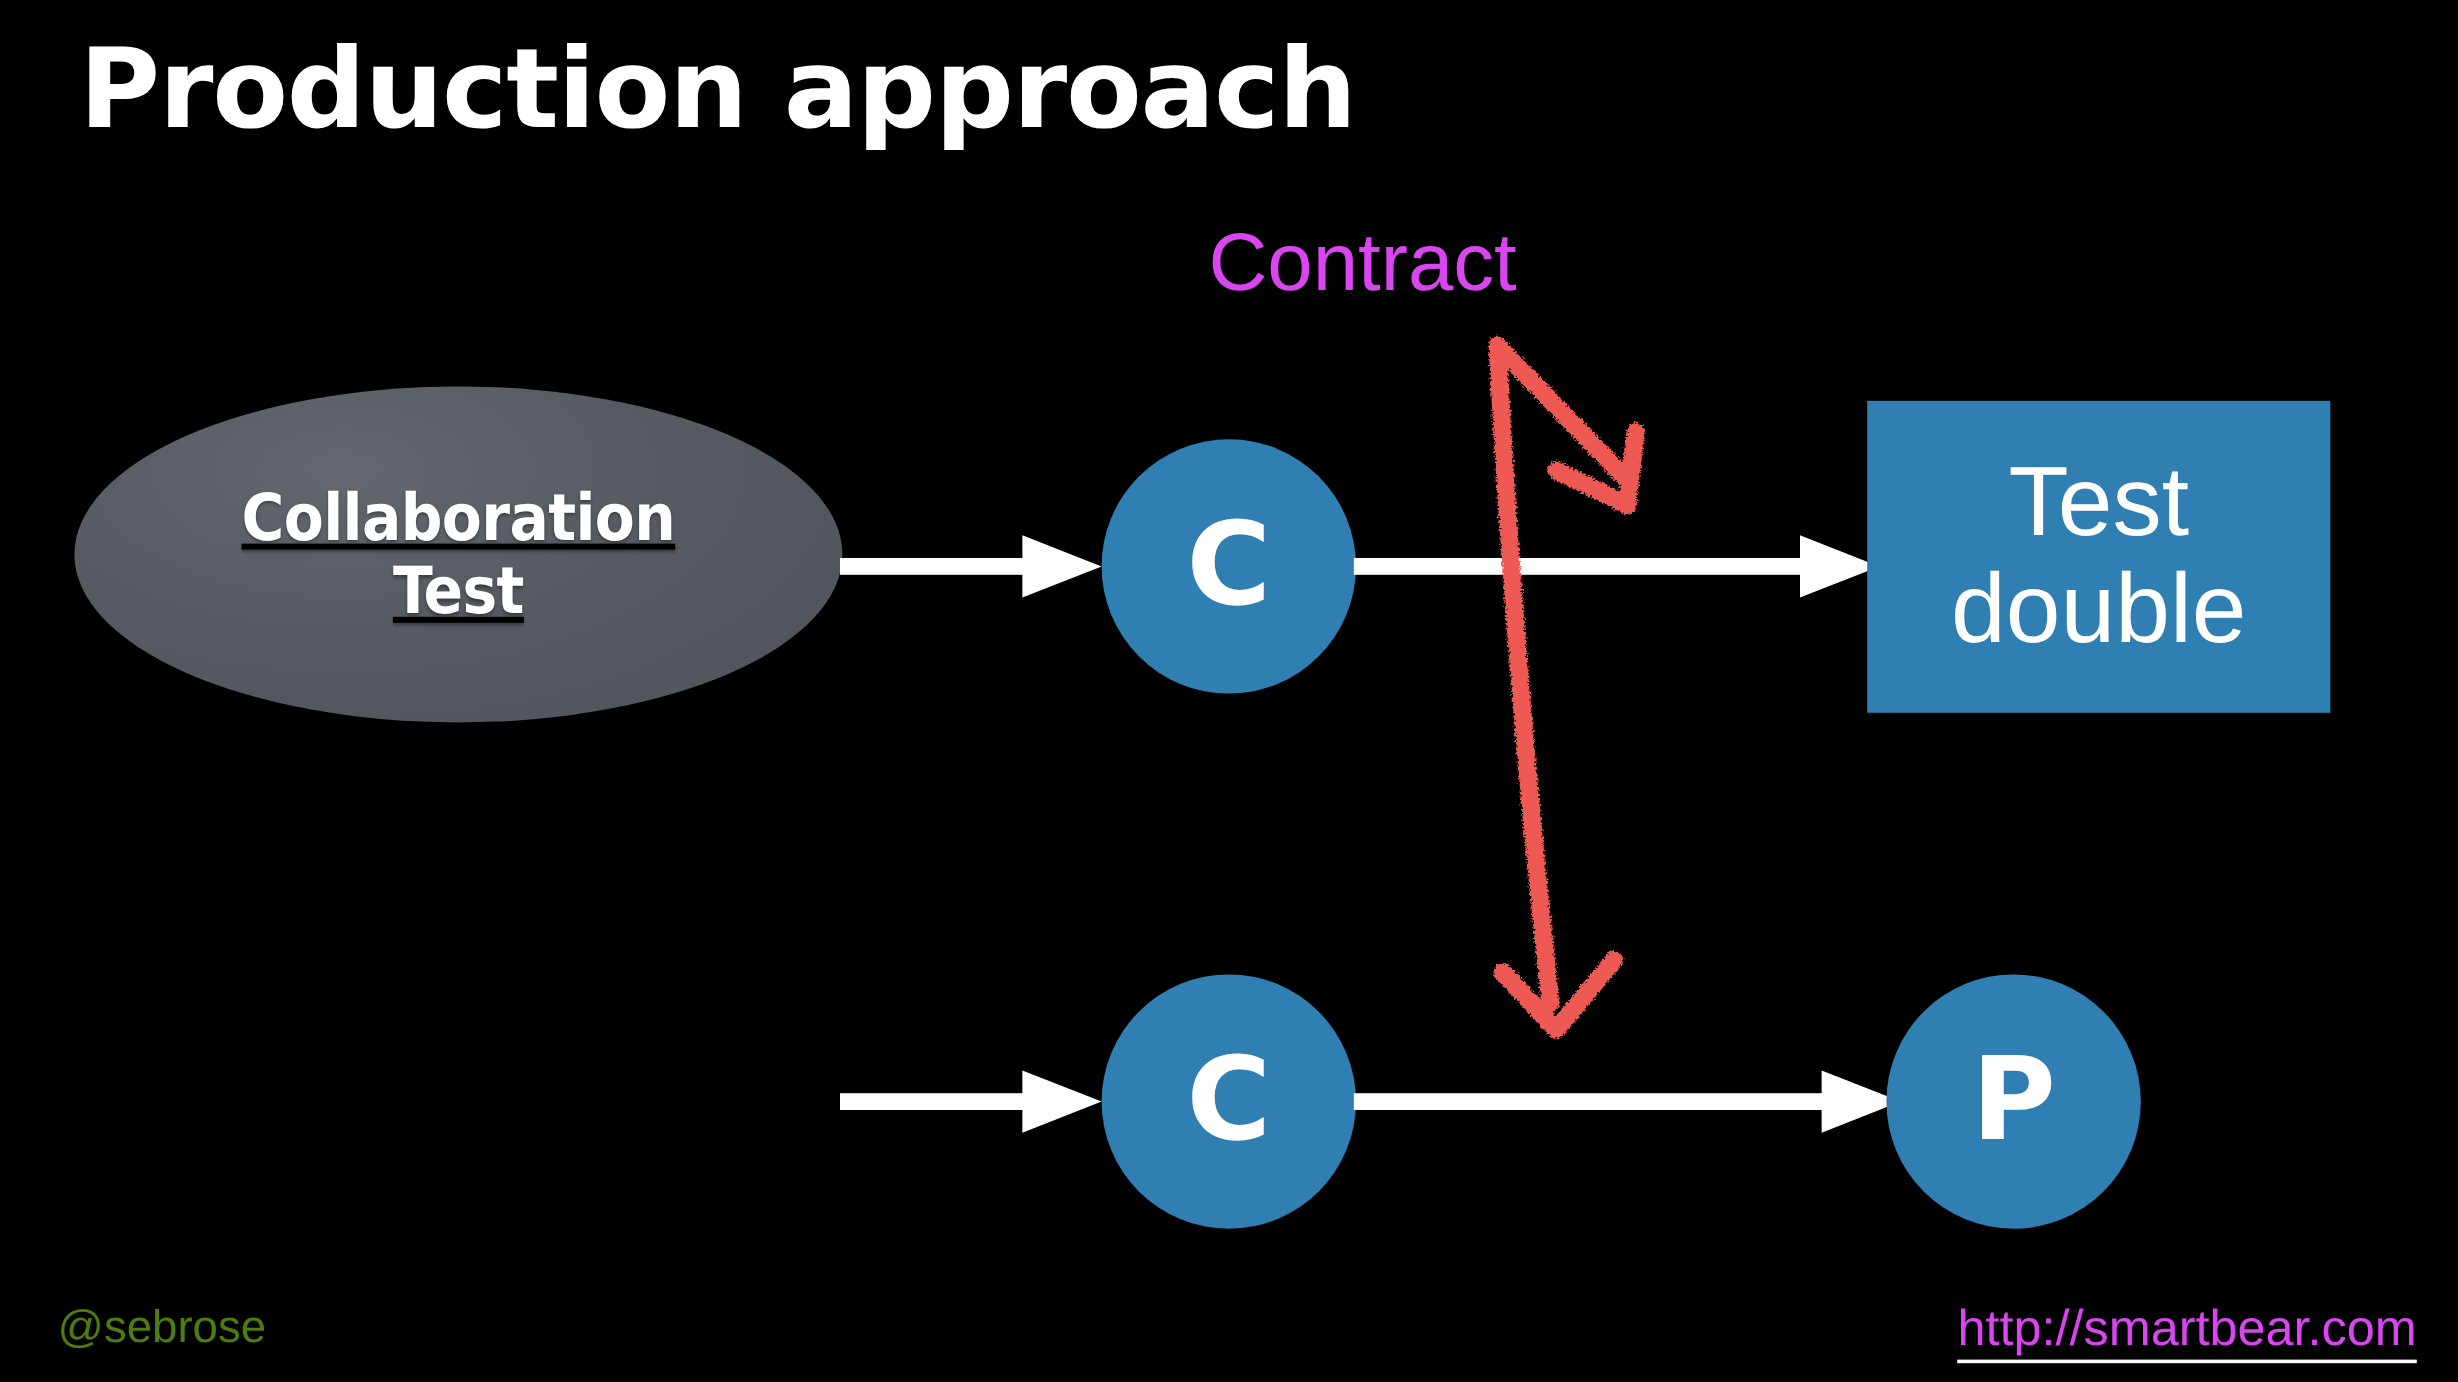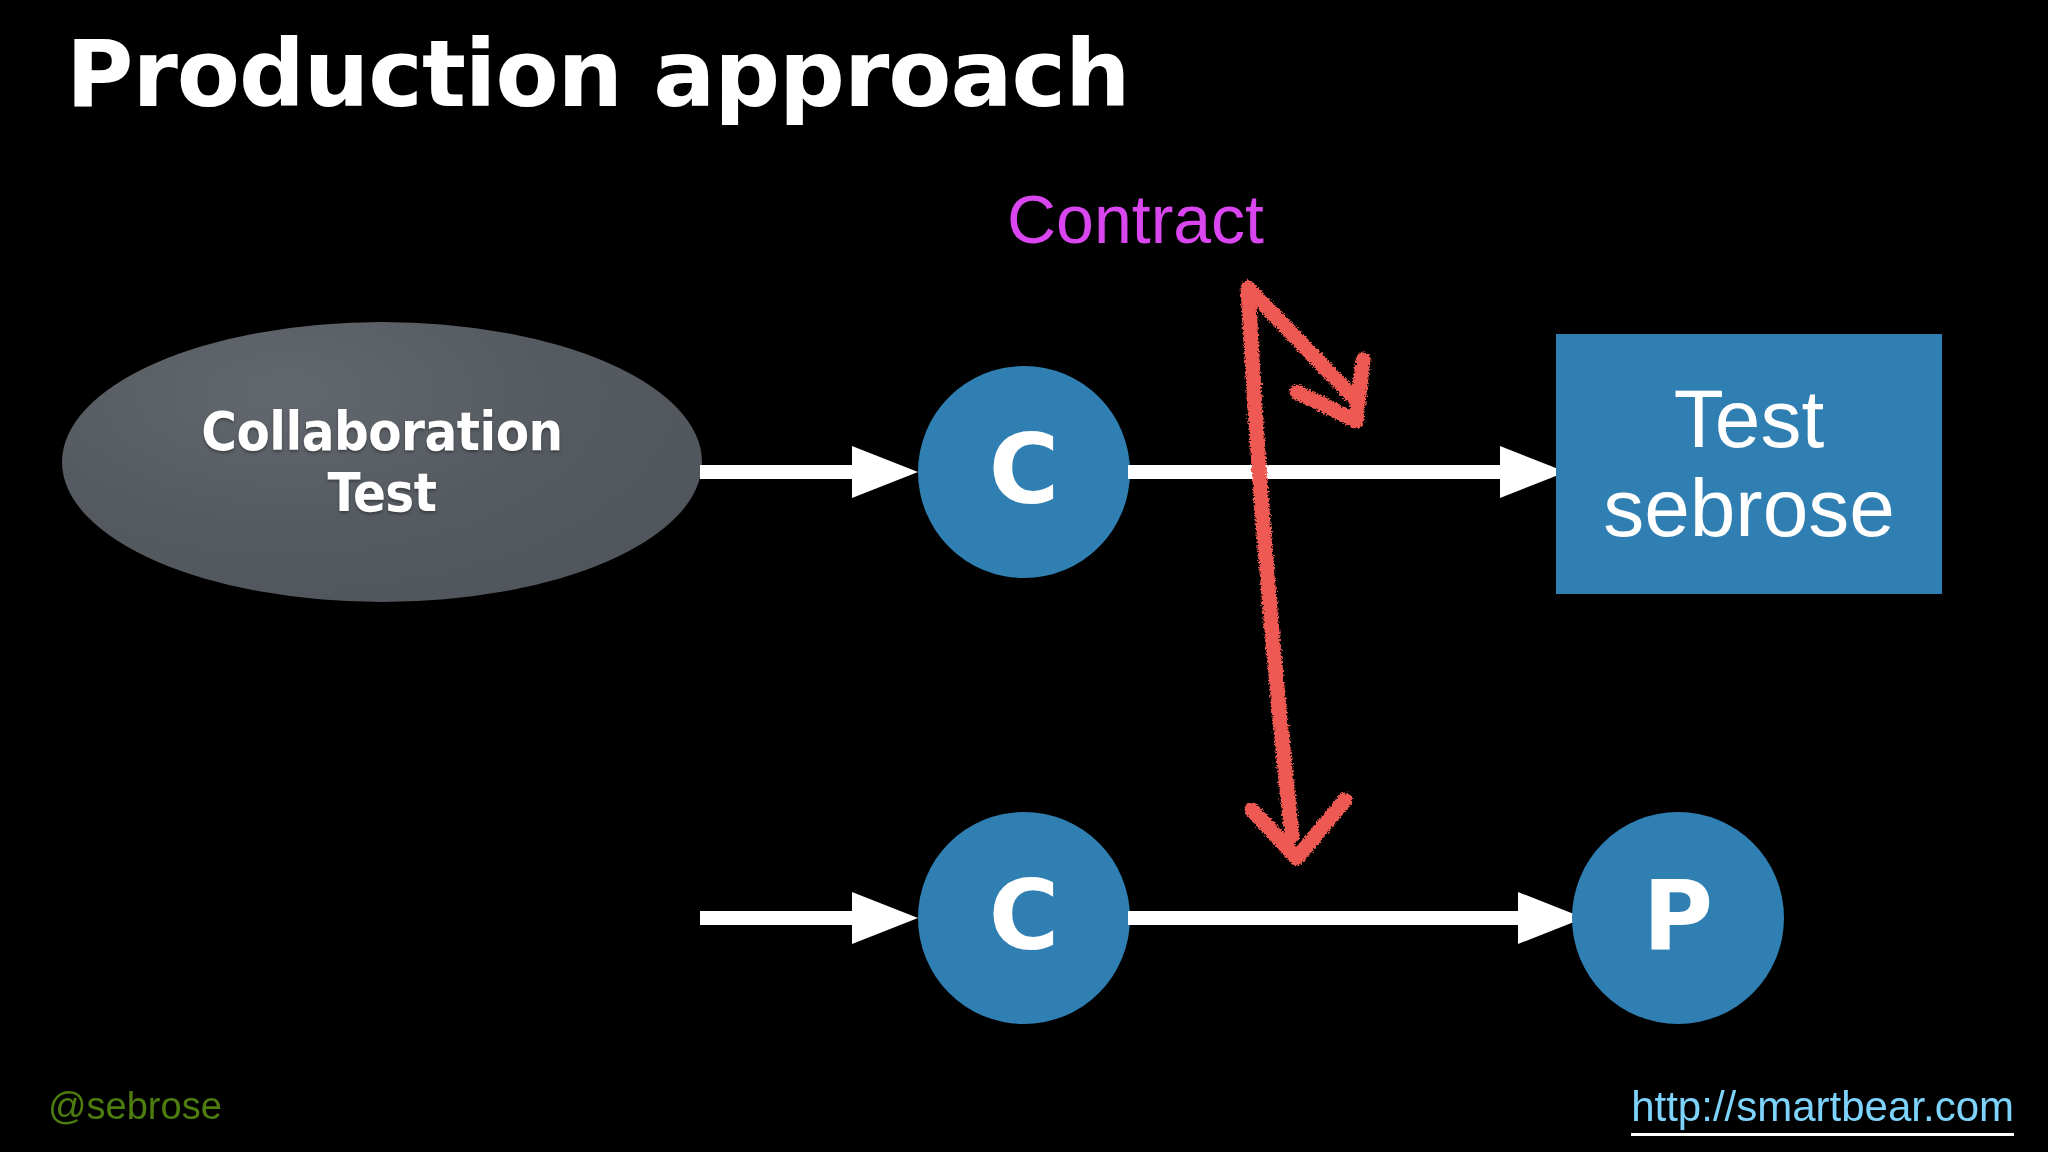--- a/index.html
+++ b/index.html
@@ -45,20 +45,21 @@
 
   
   .ellipse {
     position: absolute;
     border-radius: 50%;
     background: radial-gradient(ellipse at 35% 25%, #63686f 0%, #565b62 45%, #4e5359 100%);
     display: flex;
     align-items: center;
     justify-content: center;
     text-align: center;
+    text-decoration: underline;
   }
   .ellipse-text {
     font-family: "DejaVu Sans Condensed", "DejaVu Sans", sans-serif;
     font-weight: bold;
     font-size: 54px;
     color: #ffffff;
     line-height: 1.13;
     letter-spacing: -0.5px;
     text-shadow: 0 2px 3px rgba(0,0,0,0.35);
   }
@@ -156,21 +157,21 @@
     font-size: 38px;
     color: #4d7c0f;
     white-space: nowrap;
   }
   #site-url {
     position: absolute;
     right: 34px;
     top: 1083px;
     font-family: "Liberation Sans", sans-serif;
     font-size: 42px;
-    color: #7dd3fc;
+    color: #d946ef;
     white-space: nowrap;
     border-bottom: 3px solid #ffffff;
     padding-bottom: 2px;
     text-decoration: none;
   }
 </style>
 </head>
 <body>
 
 <div id="slide">
@@ -196,21 +197,21 @@
   </div>
 
   <svg class="connector" style="left:1128px; top:432px; width:442px; height:80px;" viewBox="0 0 442 80">
     <rect x="0" y="33" width="388" height="14" fill="#ffffff"></rect>
     <polygon points="372,14 438,40 372,66" fill="#ffffff"></polygon>
   </svg>
 
   <div id="rect-test-double">
     <div class="rect-text">
       <span>Test</span><br>
-      <span>sebrose</span>
+      <span>double</span>
     </div>
   </div>
 
 
   <svg class="connector" style="left:700px; top:878px; width:226px; height:80px;" viewBox="0 0 226 80">
     <rect x="0" y="33" width="170" height="14" fill="#ffffff"></rect>
     <polygon points="152,14 218,40 152,66" fill="#ffffff"></polygon>
   </svg>
 
   <div class="circle-node" id="circle-c-bottom">

